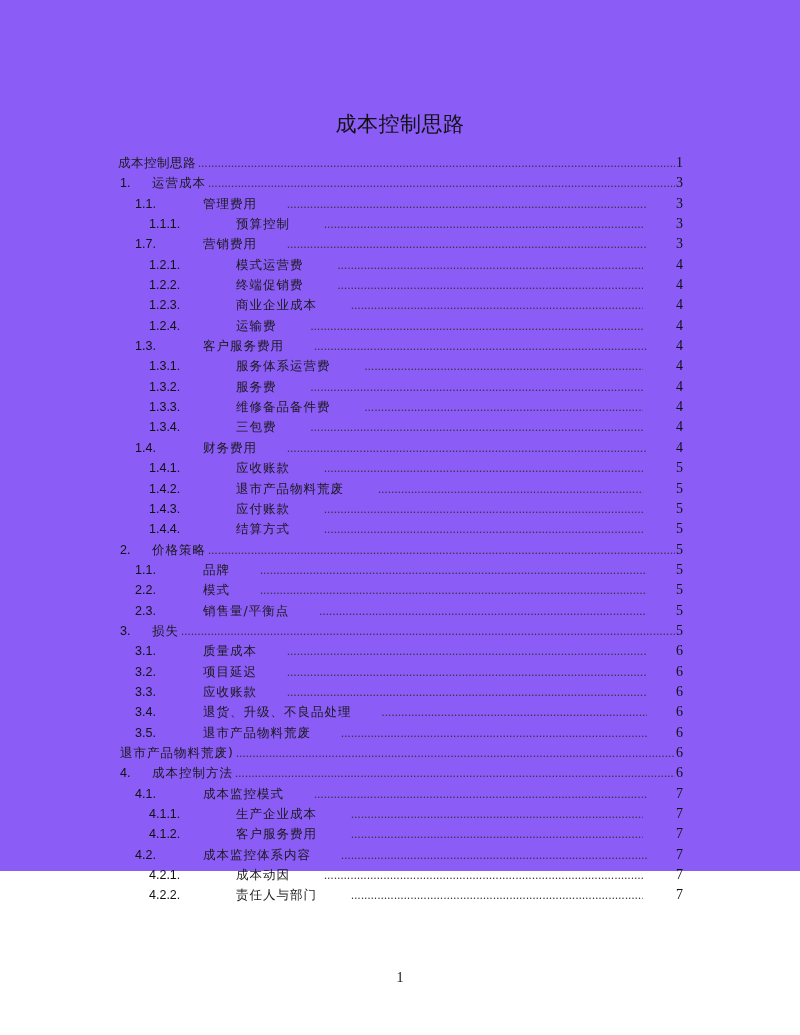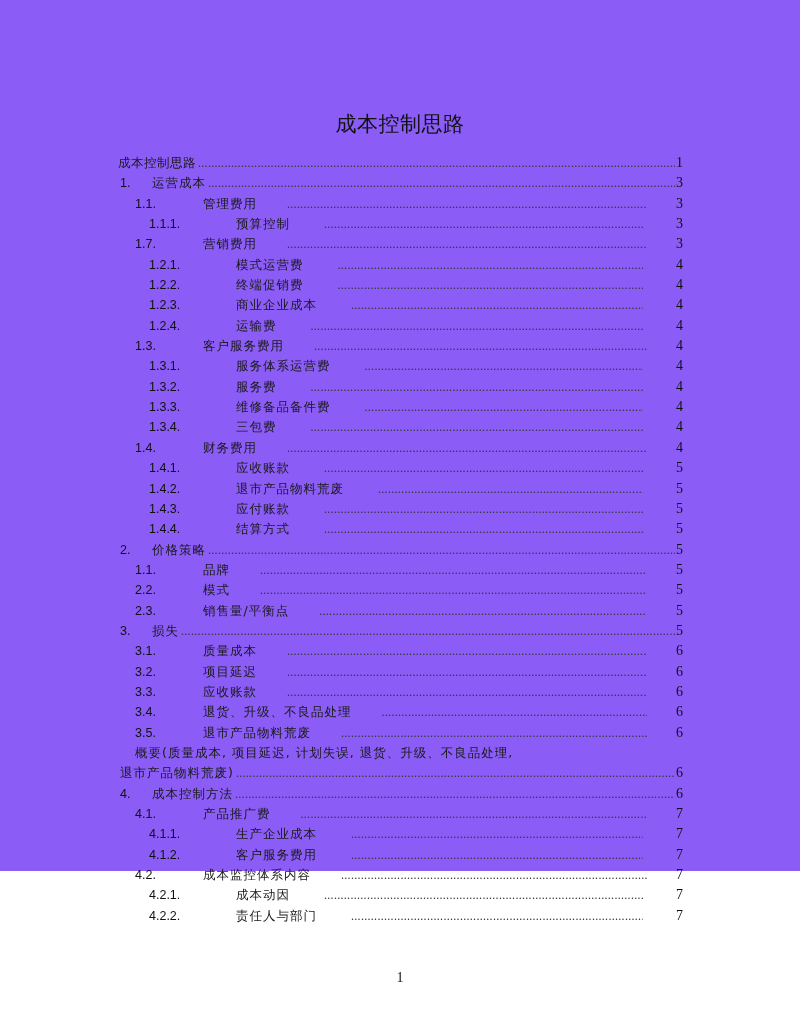--- a/index.html
+++ b/index.html
@@ -270,37 +270,34 @@
         <span class="label">退货、升级、不良品处理</span>
         <span class="leader"></span>
         <span class="page-ref">6</span>
       </div>
       <div class="toc-row lvl2">
         <span class="num">3.5.</span>
         <span class="label">退市产品物料荒废</span>
         <span class="leader"></span>
         <span class="page-ref">6</span>
       </div>
-      <div class="toc-row note">
-        <span class="label">概要(质量成本, 项目延迟, 计划失误, 退货、升级、不良品处理,</span>
-      </div>
       <div class="toc-row note2">
         <span class="label">退市产品物料荒废)</span>
         <span class="leader"></span>
         <span class="page-ref">6</span>
       </div>
       <div class="toc-row lvl1">
         <span class="num">4.</span>
         <span class="label">成本控制方法</span>
         <span class="leader"></span>
         <span class="page-ref">6</span>
       </div>
       <div class="toc-row lvl2">
         <span class="num">4.1.</span>
-        <span class="label">产品推广费</span>
+        <span class="label">成本监控模式</span>
         <span class="leader"></span>
         <span class="page-ref">7</span>
       </div>
       <div class="toc-row lvl3">
         <span class="num">4.1.1.</span>
         <span class="label">生产企业成本</span>
         <span class="leader"></span>
         <span class="page-ref">7</span>
       </div>
       <div class="toc-row lvl3">

